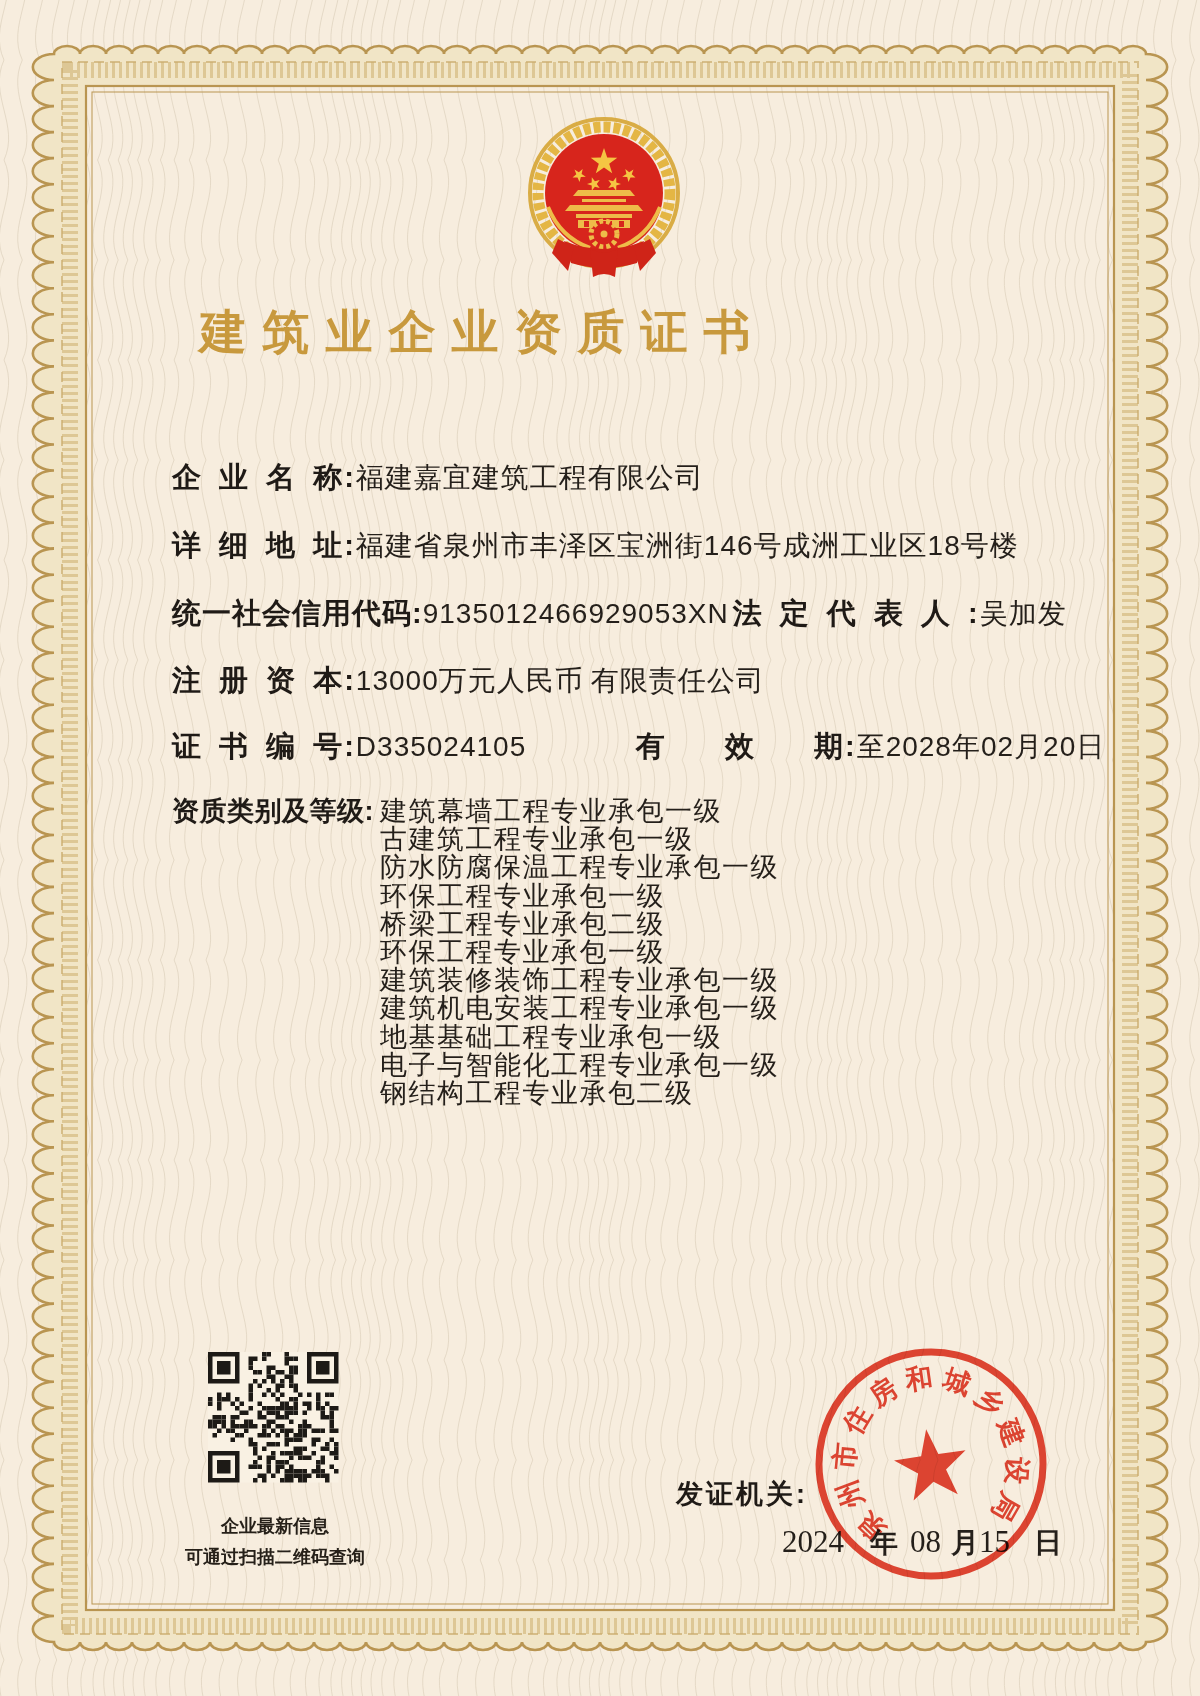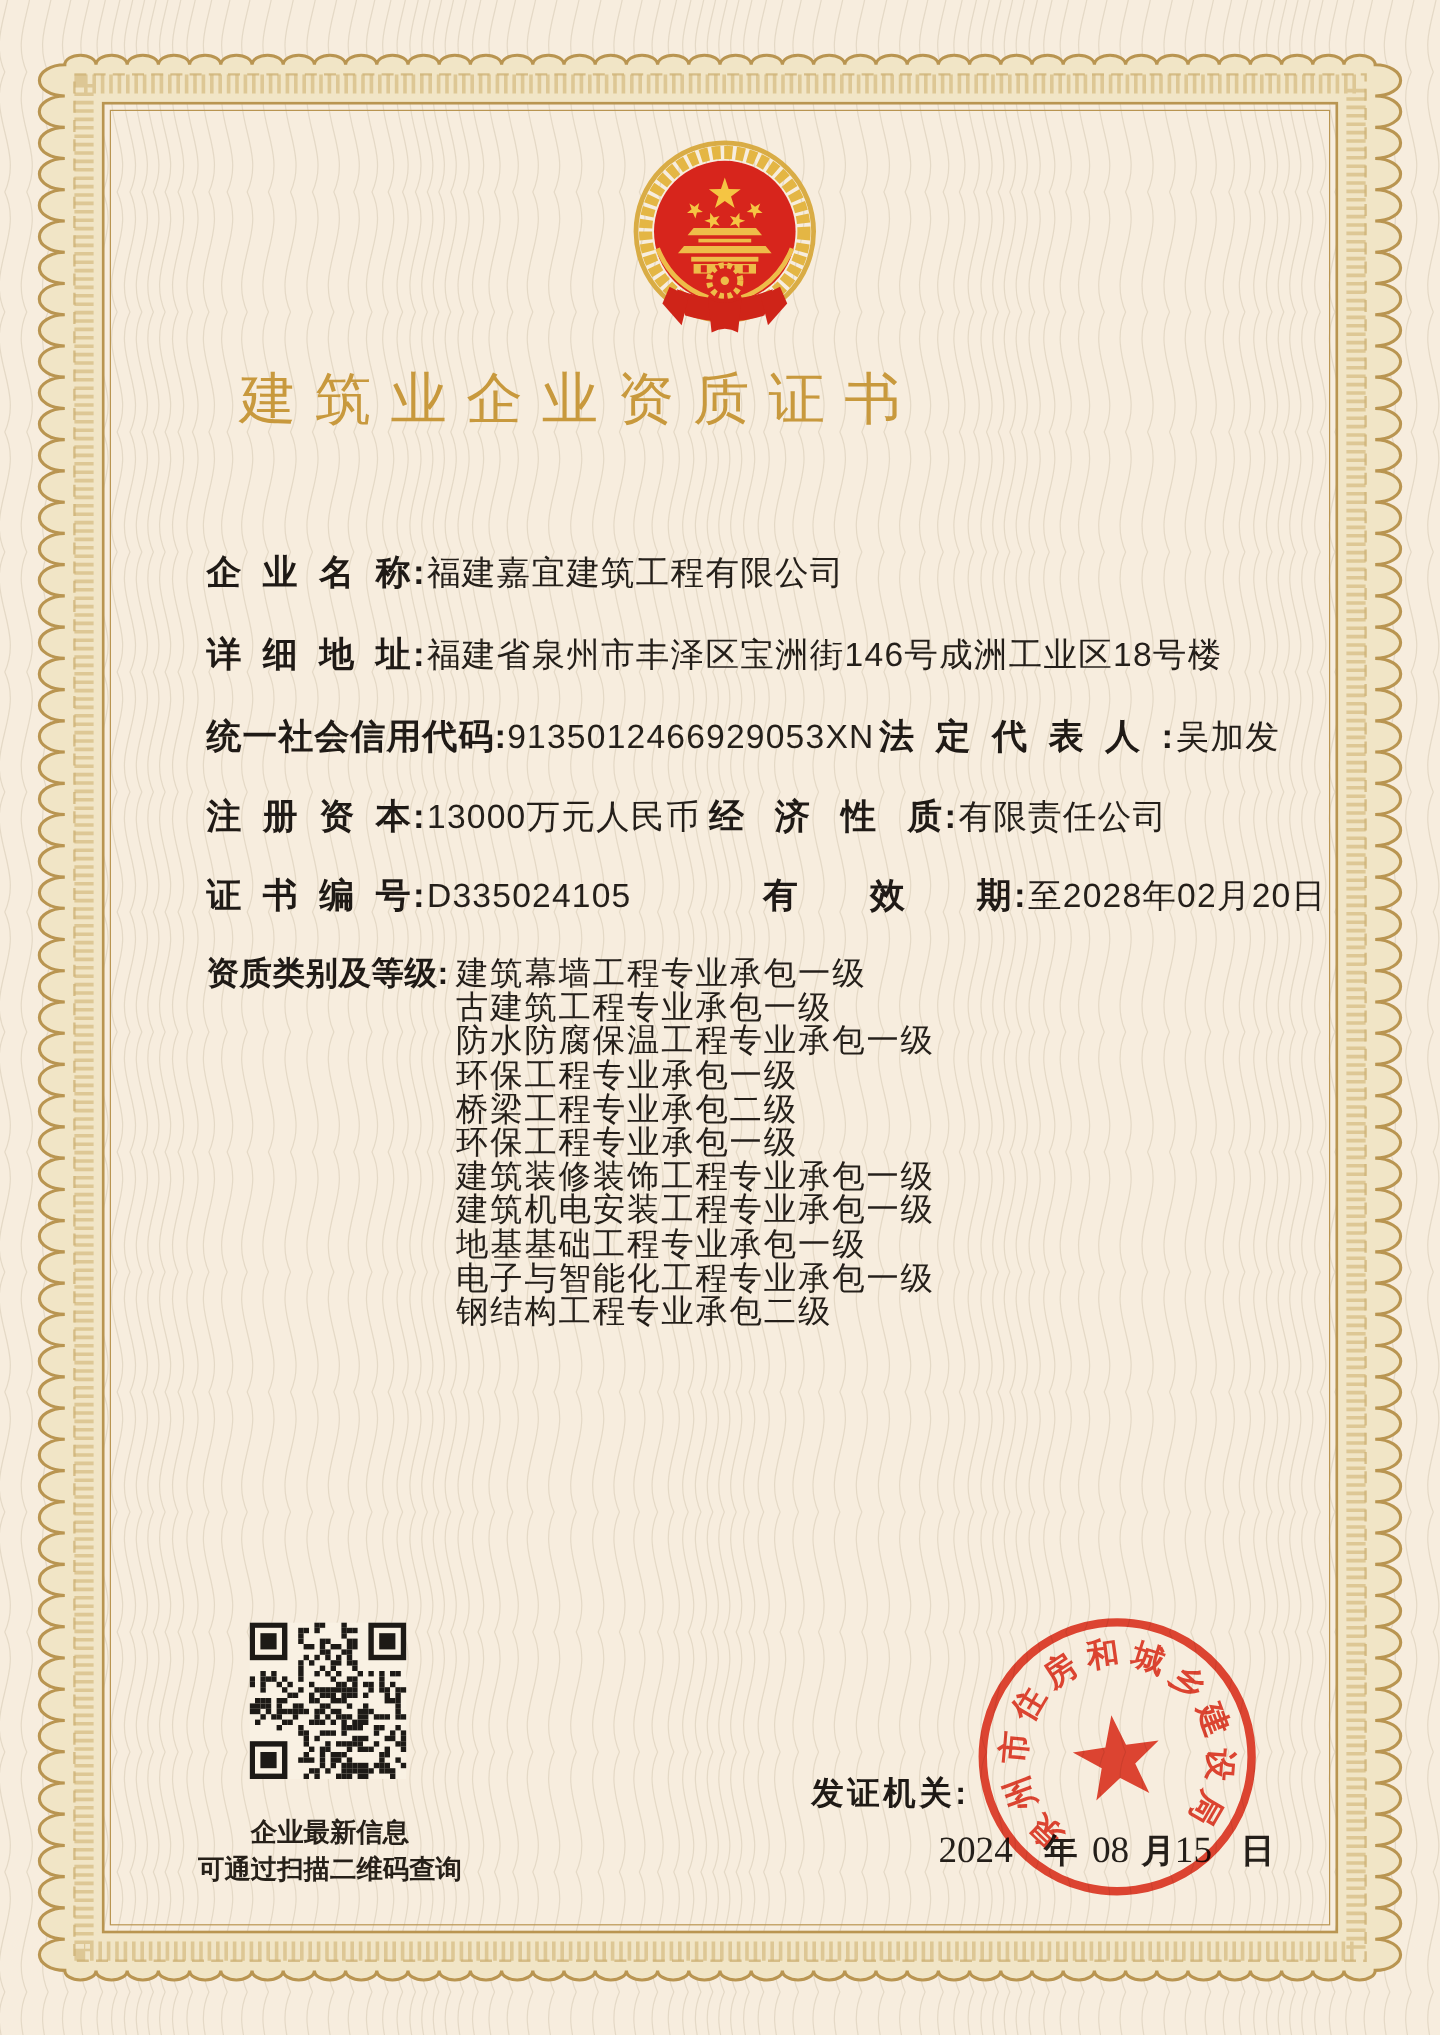--- a/index.html
+++ b/index.html
@@ -7,38 +7,38 @@
     width:1200px;height:1696px;position:relative;overflow:hidden;
     background:#f7edde;color:#241f1a;
     font-family:"Liberation Sans",sans-serif;
   }
   #bg{position:absolute;left:0;top:0}
   
   #emblem{position:absolute;left:519px;top:108px;width:170px;height:174px}
   
   .title{
     position:absolute;left:0;top:301px;width:950px;margin:0;text-align:center;
-    font-size:47px;font-weight:400;letter-spacing:16px;text-indent:16px;color:#c8993d;
+    font-size:47px;font-weight:700;letter-spacing:16px;text-indent:16px;color:#c8993d;
   }
   
   .row{position:absolute;left:172px;white-space:nowrap;display:flex;align-items:baseline}
   .lbl{font-weight:700;font-size:29px;letter-spacing:2px;word-spacing:6px;color:#1f1a16}
   .lbl.plain{letter-spacing:1px;word-spacing:0}
   .lbl.mid{word-spacing:14px}
   .lbl.wide{word-spacing:48px}
   .val{font-family:Liberation Sans, sans-serif;font-size:28px;letter-spacing:1px;color:#241f1a}
   .w235{min-width:235px}
   .w280{min-width:280px}
   .qlbl{font-weight:700;font-size:27px;letter-spacing:0.5px;color:#1f1a16;margin-right:6px}
   .qlist{display:block}
   .qitem{font-family:"Liberation Serif",serif;font-size:27px;line-height:28.2px;letter-spacing:1.5px}
   
   #qr{position:absolute;left:208px;top:1352px}
   .qrcap{position:absolute;left:118px;top:1511px;width:314px;text-align:center;
-         font-weight:700;font-size:22px;line-height:31px;color:#262019}
+         font-weight:700;font-size:18px;line-height:31px;color:#262019}
   .issuer{position:absolute;left:676px;top:1476px;font-weight:700;font-size:27px;letter-spacing:3px;color:#1f1a16}
   .dateline{position:absolute;left:782px;top:1524px;display:flex;align-items:baseline;white-space:nowrap}
   .dnum{font-family:"Liberation Serif",serif;font-size:31px}
   .dlab{font-weight:700;font-size:28px}
   .dateline .y{margin-left:0}
   .dateline .yl{margin-left:26px}
   .dateline .m{margin-left:12px}
   .dateline .ml{margin-left:10px}
   .dateline .d{margin-left:0}
   .dateline .dl{margin-left:24px}
@@ -199,21 +199,20 @@
 <div class="row" style="top:594px">
   <span class="lbl plain">统一社会信用代码:</span>
   <span class="val">9135012466929053XN</span>
   <span class="lbl" style="margin-left:4px">法 定 代 表 人 :</span>
   <span class="val">吴加发</span>
 </div>
 
 <div class="row" style="top:661px">
   <span class="lbl">注 册 资 本:</span>
   <span class="val w235">13000万元人民币</span>
-  <span class="lbl mid">经 济 性 质:</span>
   <span class="val">有限责任公司</span>
 </div>
 
 <div class="row" style="top:727px">
   <span class="lbl">证 书 编 号:</span>
   <span class="val w280">D335024105</span>
   <span class="lbl wide">有 效 期:</span>
   <span class="val">至2028年02月20日</span>
 </div>
 

